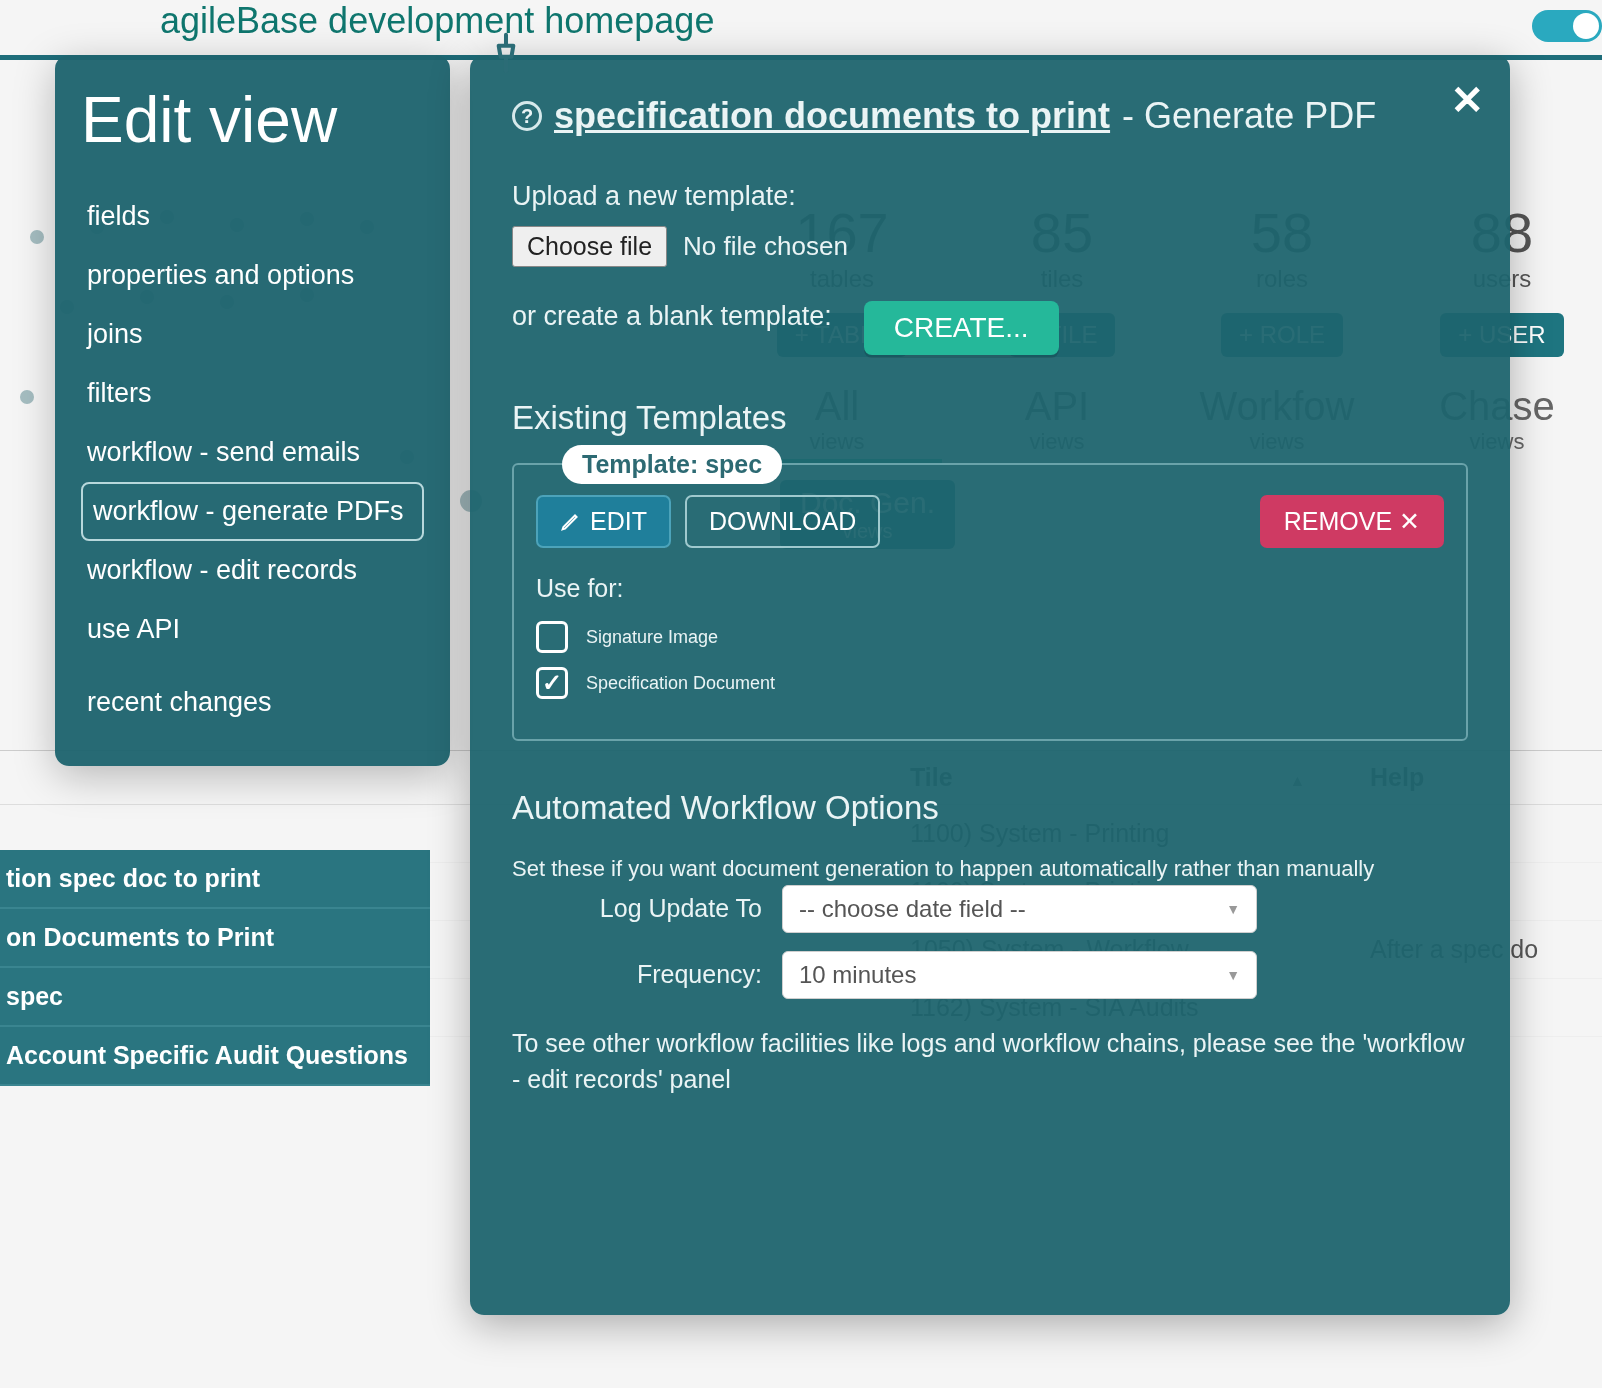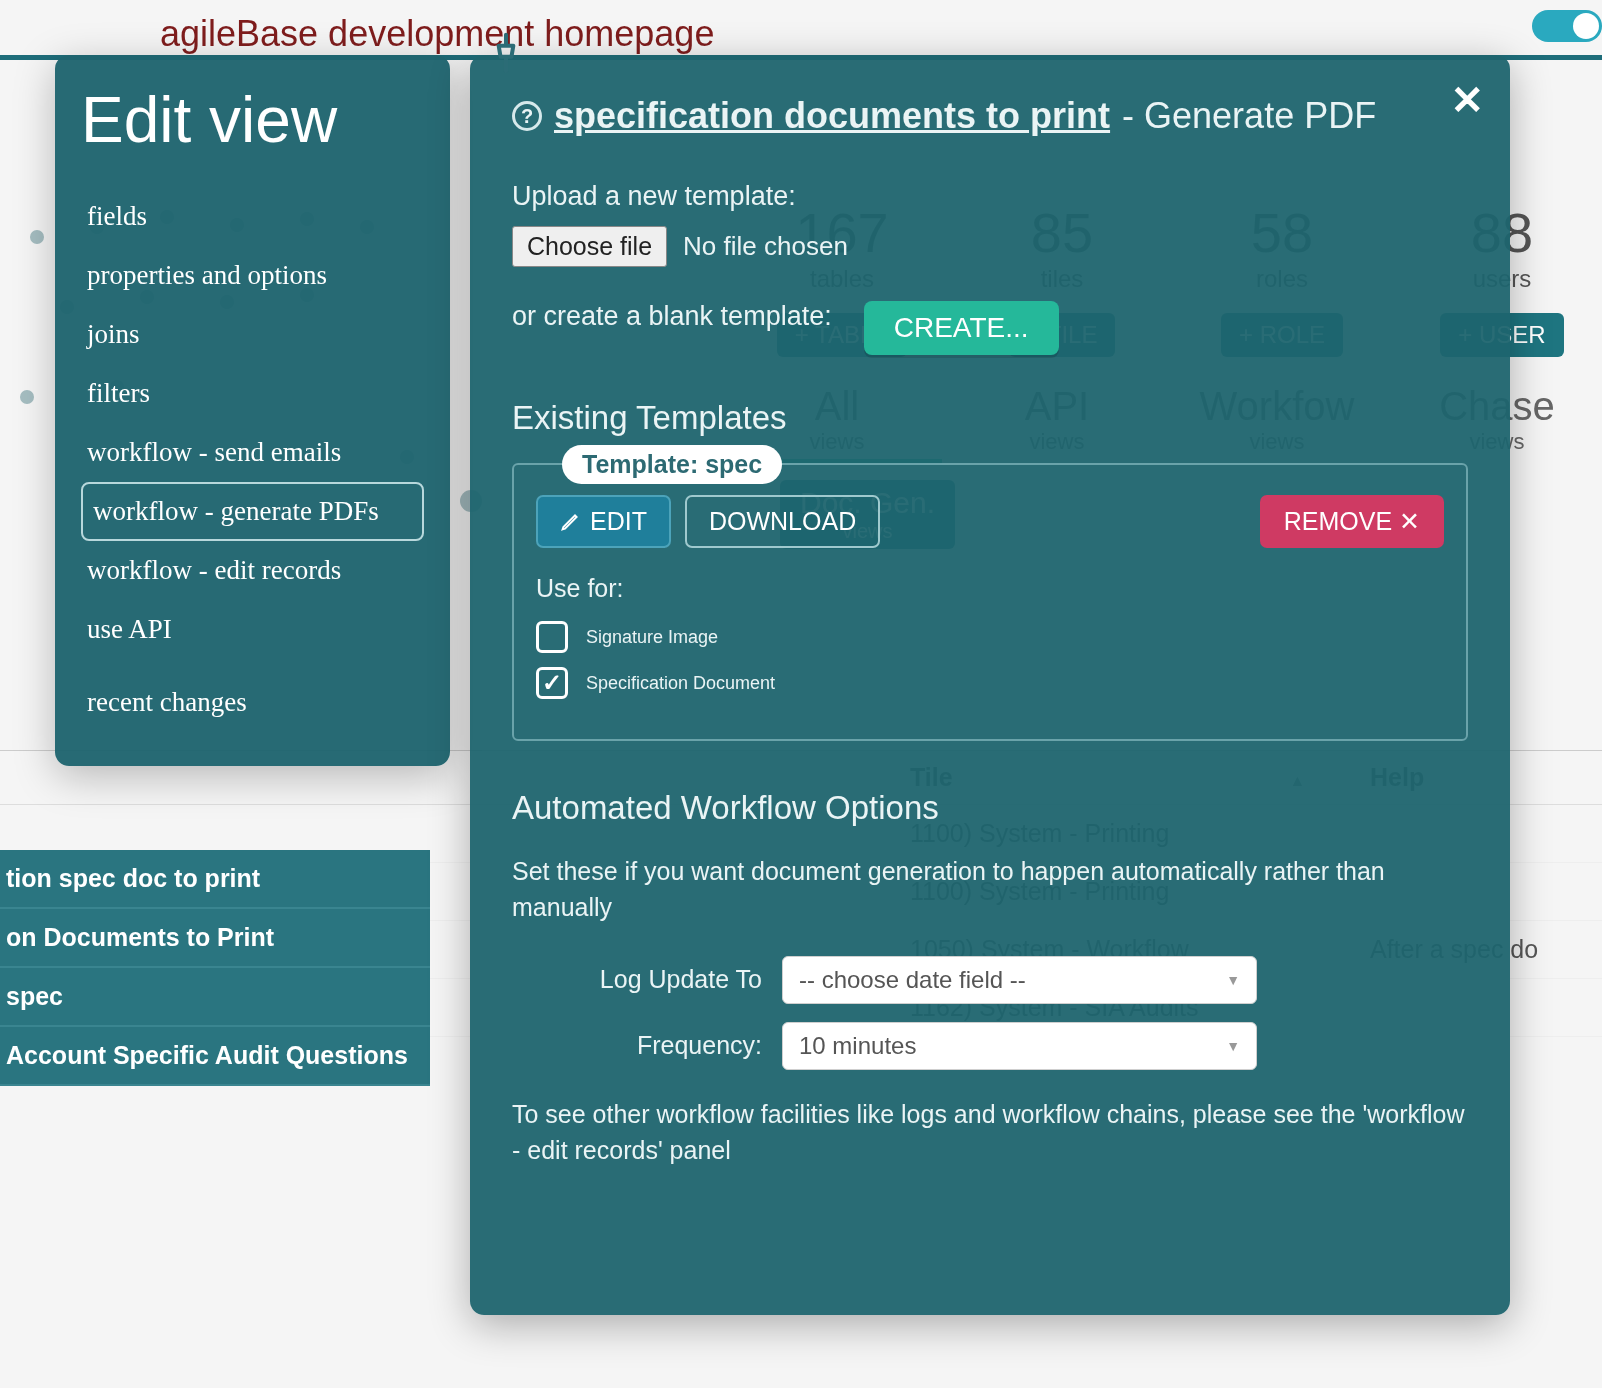--- a/index.html
+++ b/index.html
@@ -13,23 +13,23 @@
   }
 
   
   .bg-page {
     position: absolute;
     inset: 0;
   }
   .bg-header {
     height: 60px;
     display: flex;
-    align-items: flex-end;
+    align-items: flex-start;
     padding: 0 160px;
-    color: #7f1d1d;
+    color: #0f766e;
     font-size: 36px;
     border-bottom: 5px solid #1e6d7a;
   }
   .bg-toggle {
     position: absolute;
     right: 0;
     top: 10px;
     width: 70px;
     height: 32px;
     background: #2aa9bf;
@@ -141,21 +141,20 @@
     font-size: 64px;
     font-weight: 400;
     margin-bottom: 30px;
   }
   .sidebar ul { list-style: none; }
   .sidebar li {
     font-size: 27px;
     padding: 14px 6px;
     cursor: pointer;
     border-radius: 8px;
-    font-family: Liberation Serif, serif;
   }
   .sidebar li.active {
     border: 2px solid #b8d8dc;
     padding: 12px 10px;
   }
 
   
   .modal {
     position: absolute;
     left: 470px;
@@ -321,23 +320,22 @@
     justify-content: center;
     cursor: pointer;
   }
   .chk.checked::after {
     content: "✓";
     font-size: 24px;
     font-weight: bold;
     color: #fff;
   }
   .desc {
-    font-size: 25px;
+    font-size: 22px;
     line-height: 1.45;
-    margin-bottom: 30px;
   }
   .form-row {
     display: flex;
     align-items: center;
     gap: 20px;
     margin-bottom: 18px;
   }
   .form-row label {
     width: 250px;
     text-align: right;

